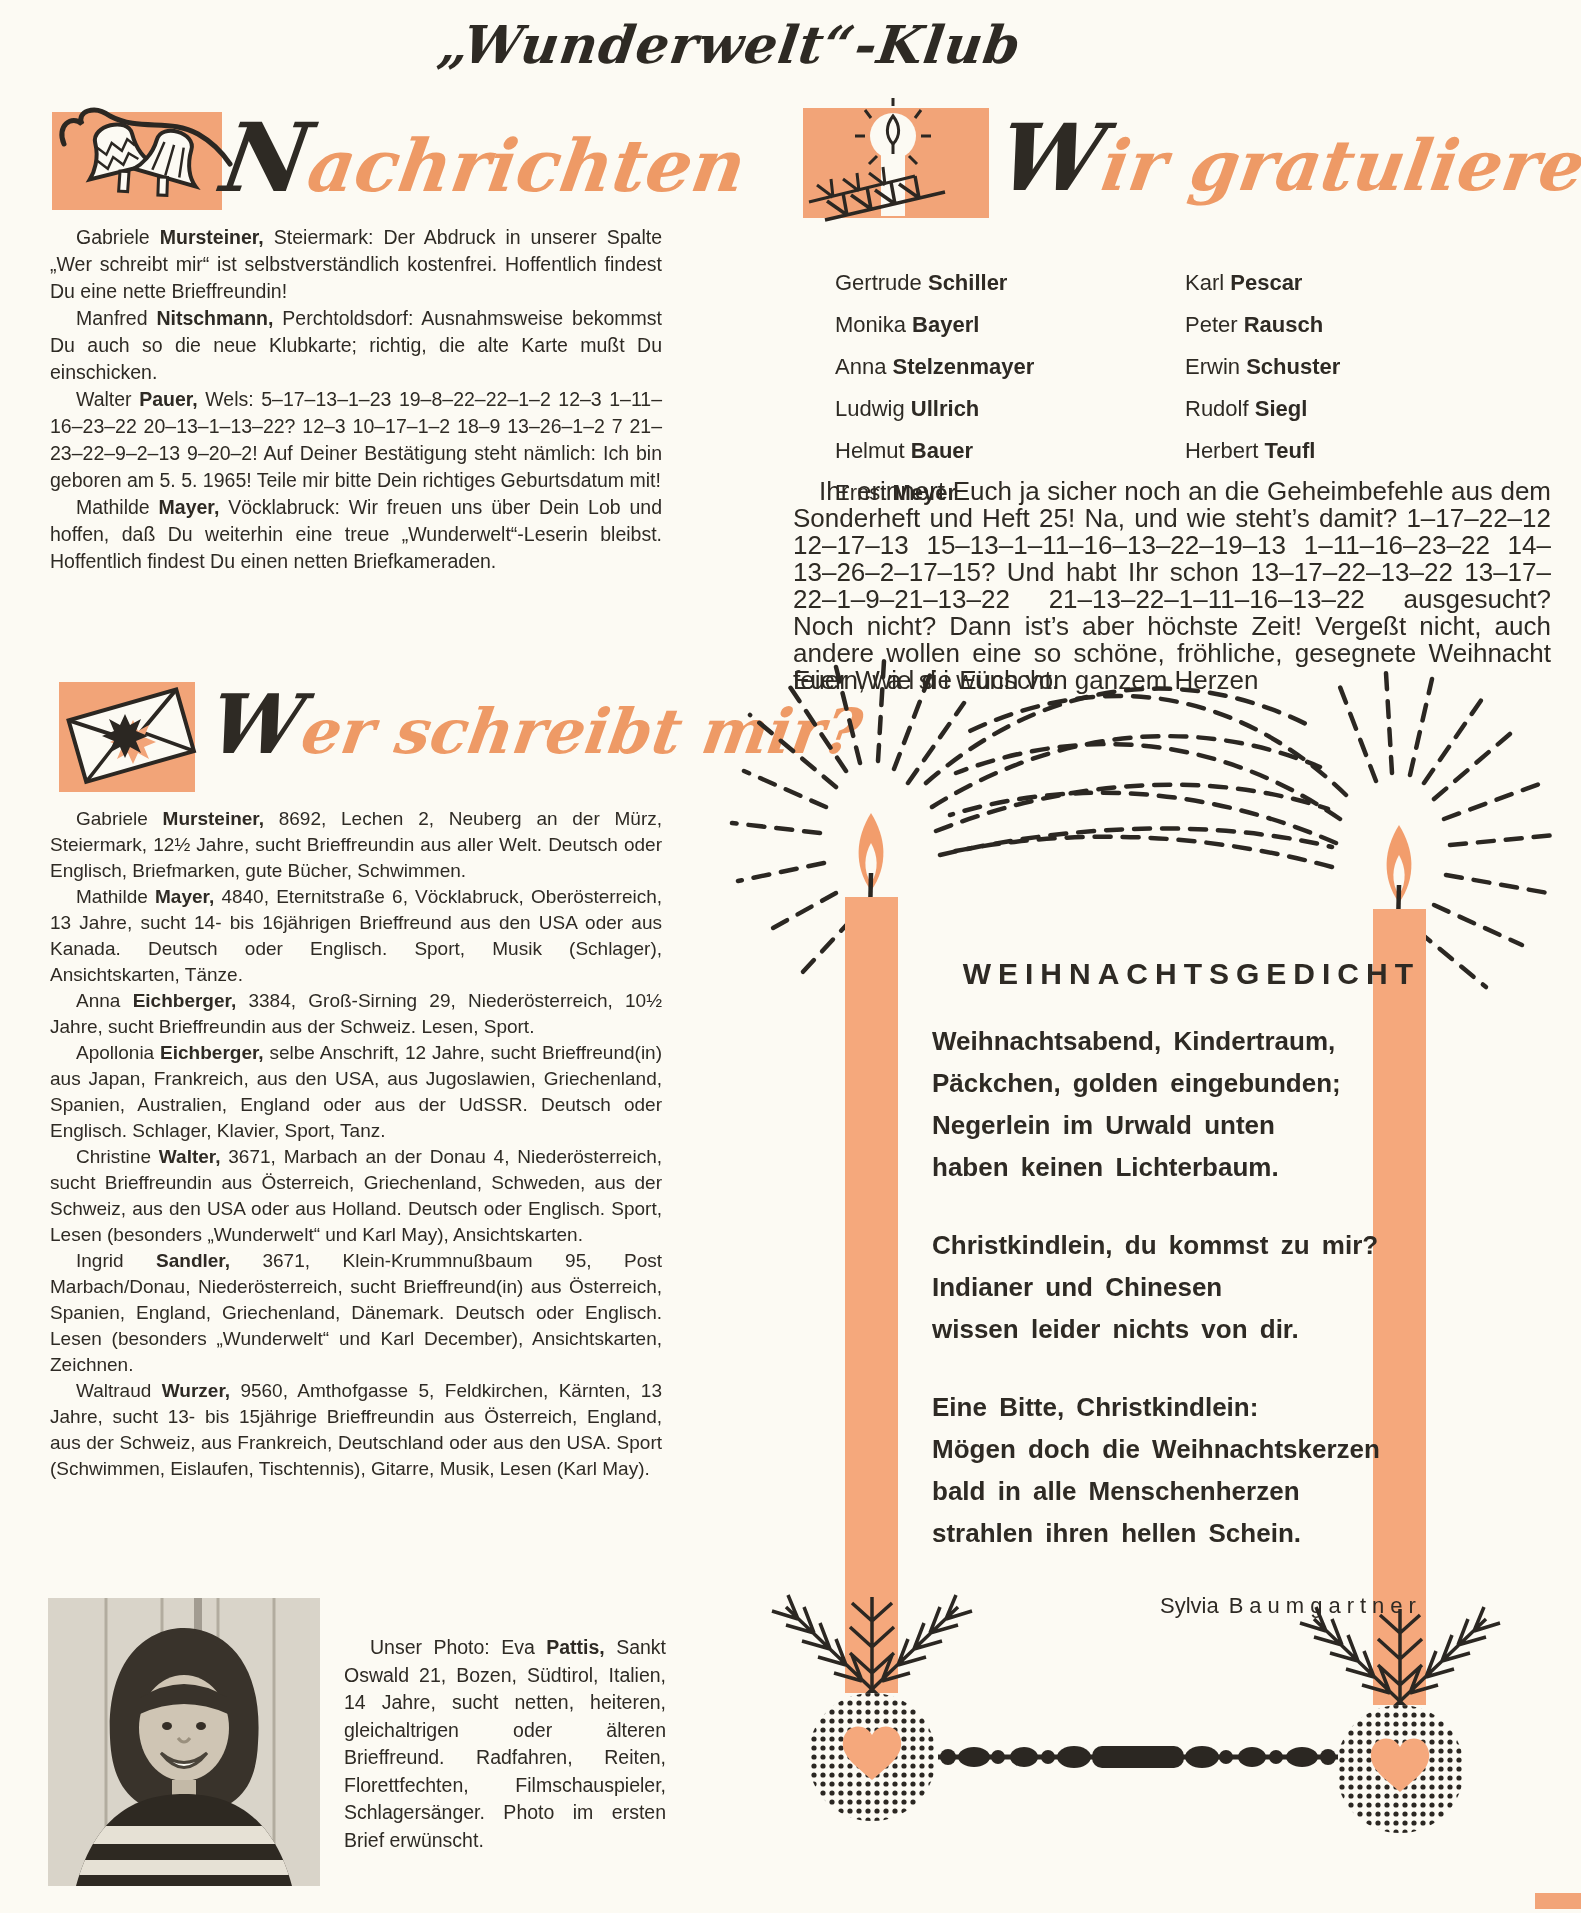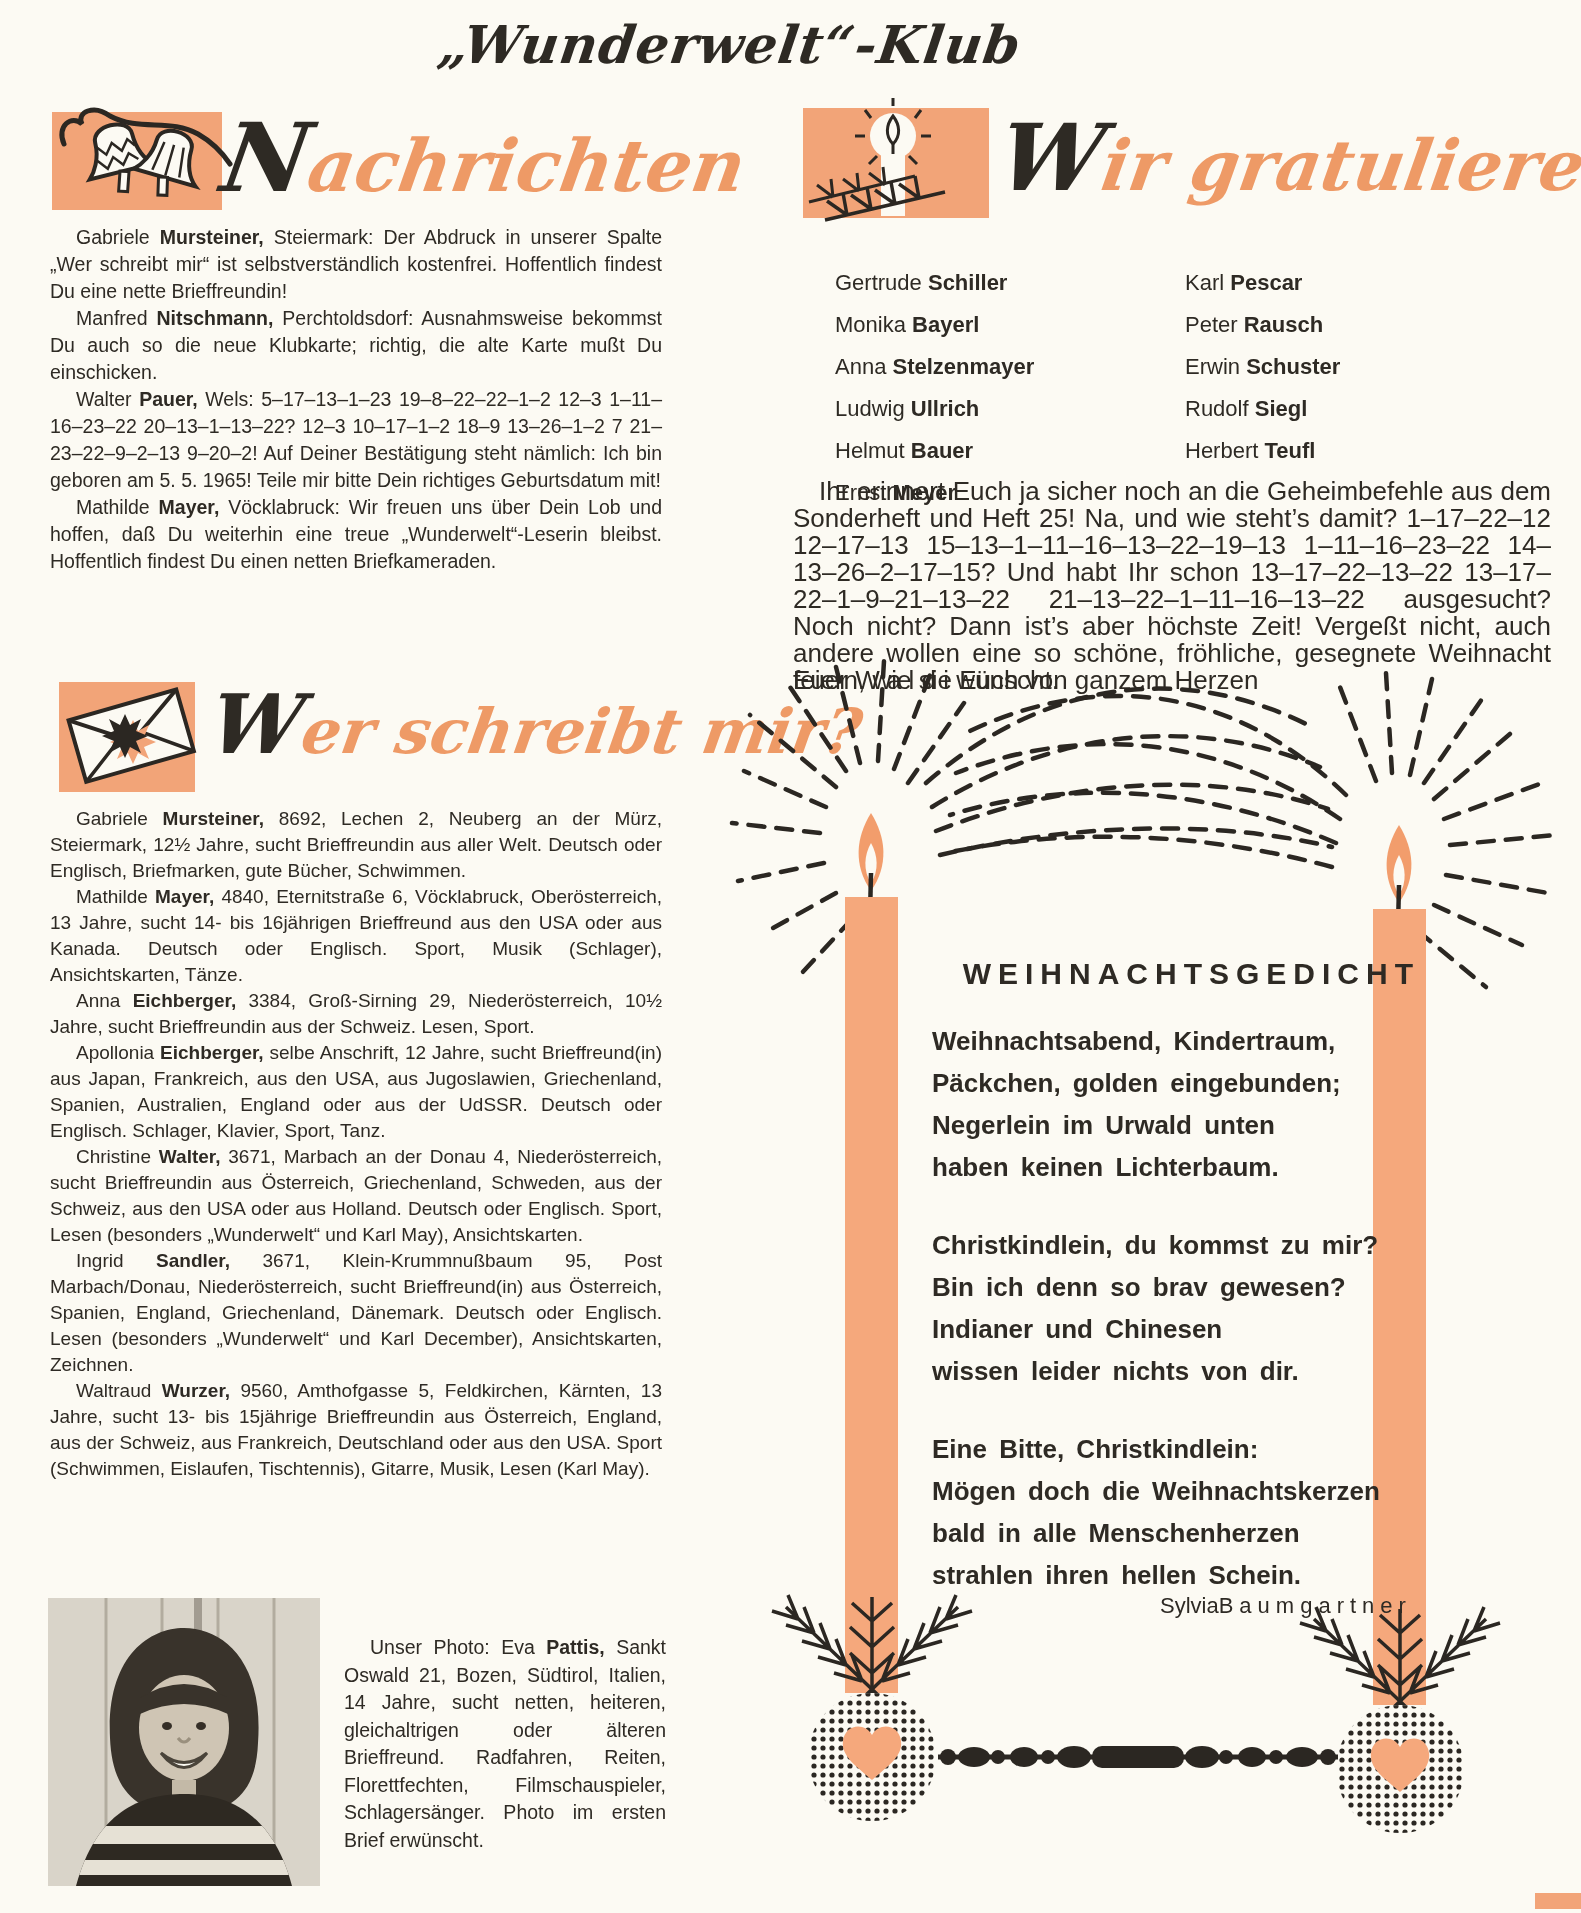--- a/index.html
+++ b/index.html
@@ -44,21 +44,21 @@
 
   
   .poem-area{position:absolute;left:640px;top:575px;width:941px;height:1310px;}
   .poem-svg{position:absolute;left:0;top:0;}
   .poem-title{position:absolute;left:300px;top:382px;width:480px;text-align:right;
     font-size:30px;font-weight:bold;letter-spacing:7px;white-space:nowrap;}
   .poem-body{position:absolute;left:292px;top:445px;}
   .stanza{margin-bottom:36px;}
   .poem-line{font-size:26px;font-weight:bold;line-height:42px;word-spacing:5px;white-space:nowrap;}
   .poem-author{position:absolute;left:1160px;top:1593px;font-size:22px;white-space:nowrap;}
-  .poem-author .surname{letter-spacing:6px;}
+  .poem-author .surname{letter-spacing:6px;margin-left:10px;}
 
   .corner-mark{position:absolute;right:0;bottom:4px;width:46px;height:16px;background:#f2a478;}
 </style>
 </head>
 <body>
 
 <div class="page">
 
   <div class="page-title">„Wunderwelt“-Klub</div>
 
@@ -268,21 +268,20 @@
 
     <div class="poem-body">
       <div class="stanza">
         <div class="poem-line">Weihnachtsabend, Kindertraum,</div>
         <div class="poem-line">Päckchen, golden eingebunden;</div>
         <div class="poem-line">Negerlein im Urwald unten</div>
         <div class="poem-line">haben keinen Lichterbaum.</div>
       </div>
       <div class="stanza">
         <div class="poem-line">Christkindlein, du kommst zu mir?</div>
-        <div class="poem-line">Bin ich denn so brav gewesen?</div>
         <div class="poem-line">Indianer und Chinesen</div>
         <div class="poem-line">wissen leider nichts von dir.</div>
       </div>
       <div class="stanza">
         <div class="poem-line">Eine Bitte, Christkindlein:</div>
         <div class="poem-line">Mögen doch die Weihnachtskerzen</div>
         <div class="poem-line">bald in alle Menschenherzen</div>
         <div class="poem-line">strahlen ihren hellen Schein.</div>
       </div>
     </div>

